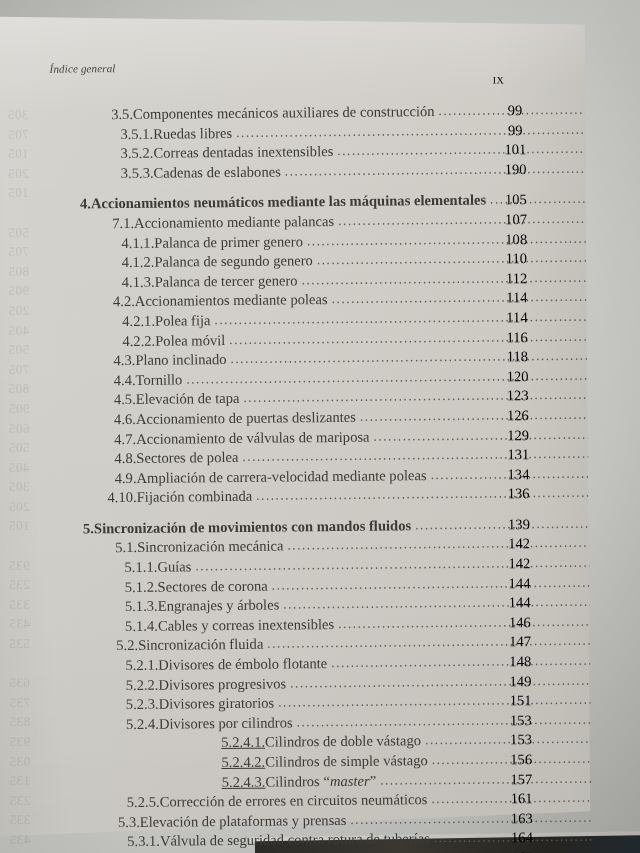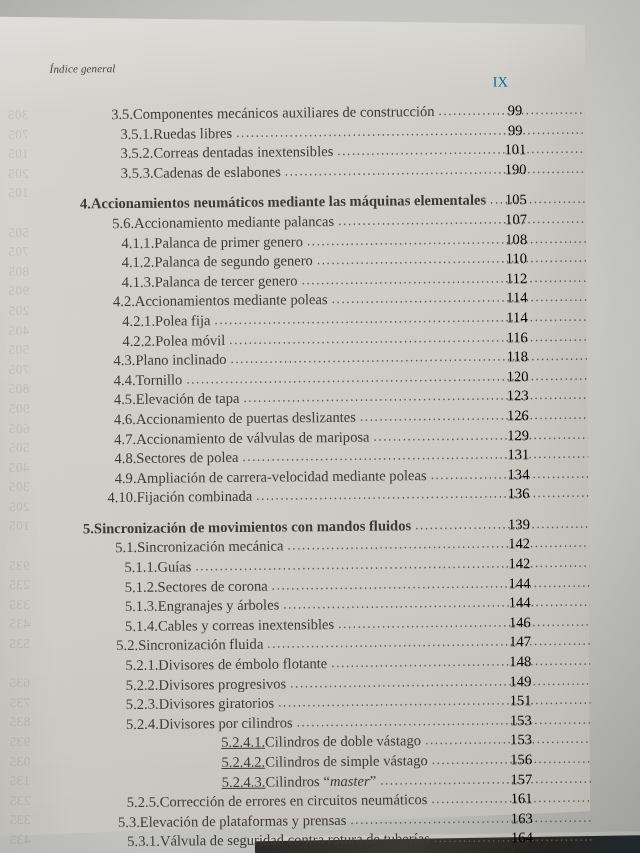--- a/index.html
+++ b/index.html
@@ -100,22 +100,22 @@
     top: 62px;
     font-style: italic;
     font-size: 11px;
     letter-spacing: 0.15px;
     color: #45433f;
   }
   .folio {
     position: absolute;
     left: 496px;
     top: 78px;
-    font-size: 14px;
-    color: #0369a1;
+    font-size: 10px;
+    color: #000000;
     letter-spacing: 0.4px;
   }
 
   .toc {
     position: absolute;
     left: 0;
     top: 106px;
     width: 640px;
   }
 
@@ -280,21 +280,21 @@
           <span class="dots">...........................................................................................................</span>
           <span class="pg">190</span>
         </div>
         <div class="row lvl1 gap-before">
           <span class="num">4.</span>
           <span class="title">Accionamientos neumáticos mediante las máquinas elementales</span>
           <span class="dots">...........................................................................................................</span>
           <span class="pg">105</span>
         </div>
         <div class="row lvl2">
-          <span class="num">5.6.</span>
+          <span class="num">7.1.</span>
           <span class="title">Accionamiento mediante  palancas</span>
           <span class="dots">...........................................................................................................</span>
           <span class="pg">107</span>
         </div>
         <div class="row lvl3">
           <span class="num">4.1.1.</span>
           <span class="title">Palanca de primer genero</span>
           <span class="dots">...........................................................................................................</span>
           <span class="pg">108</span>
         </div>

